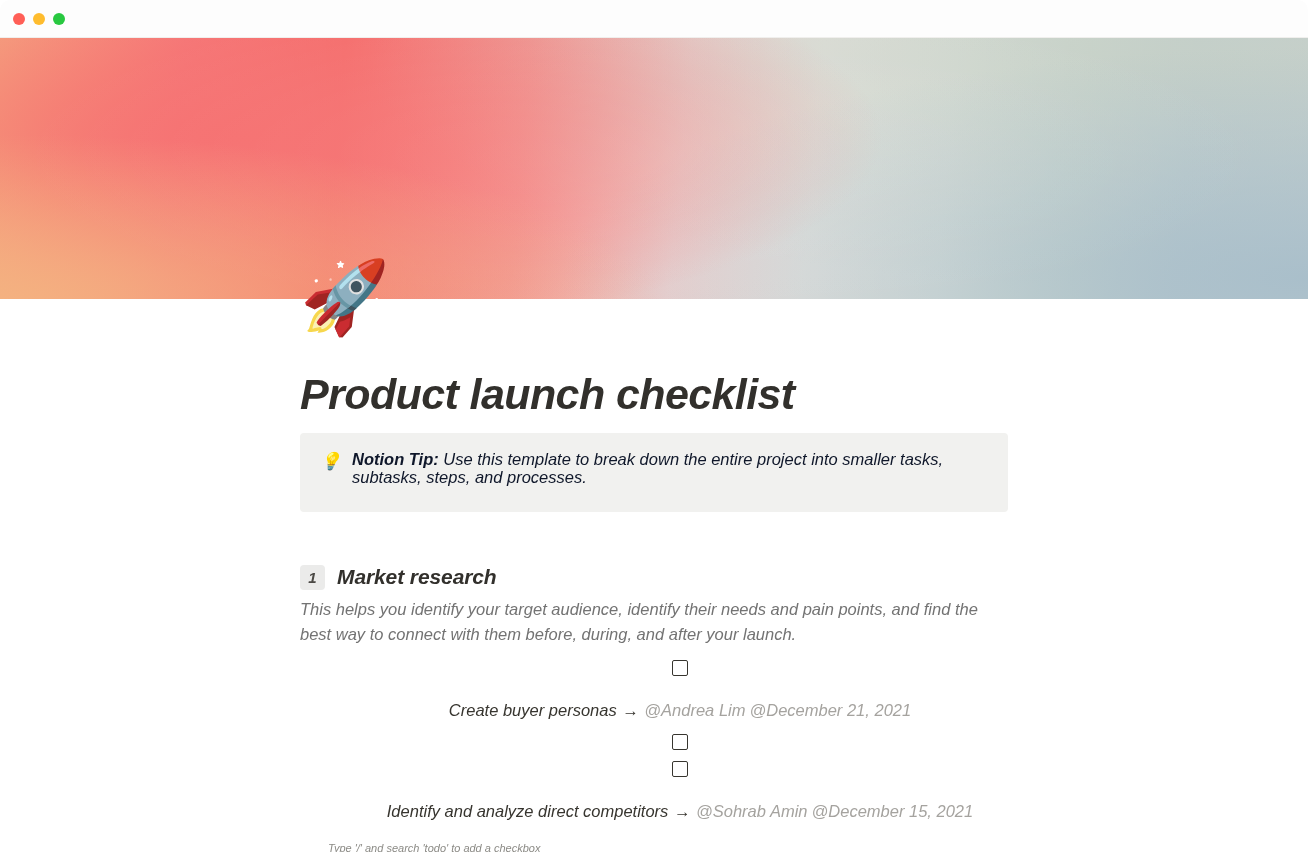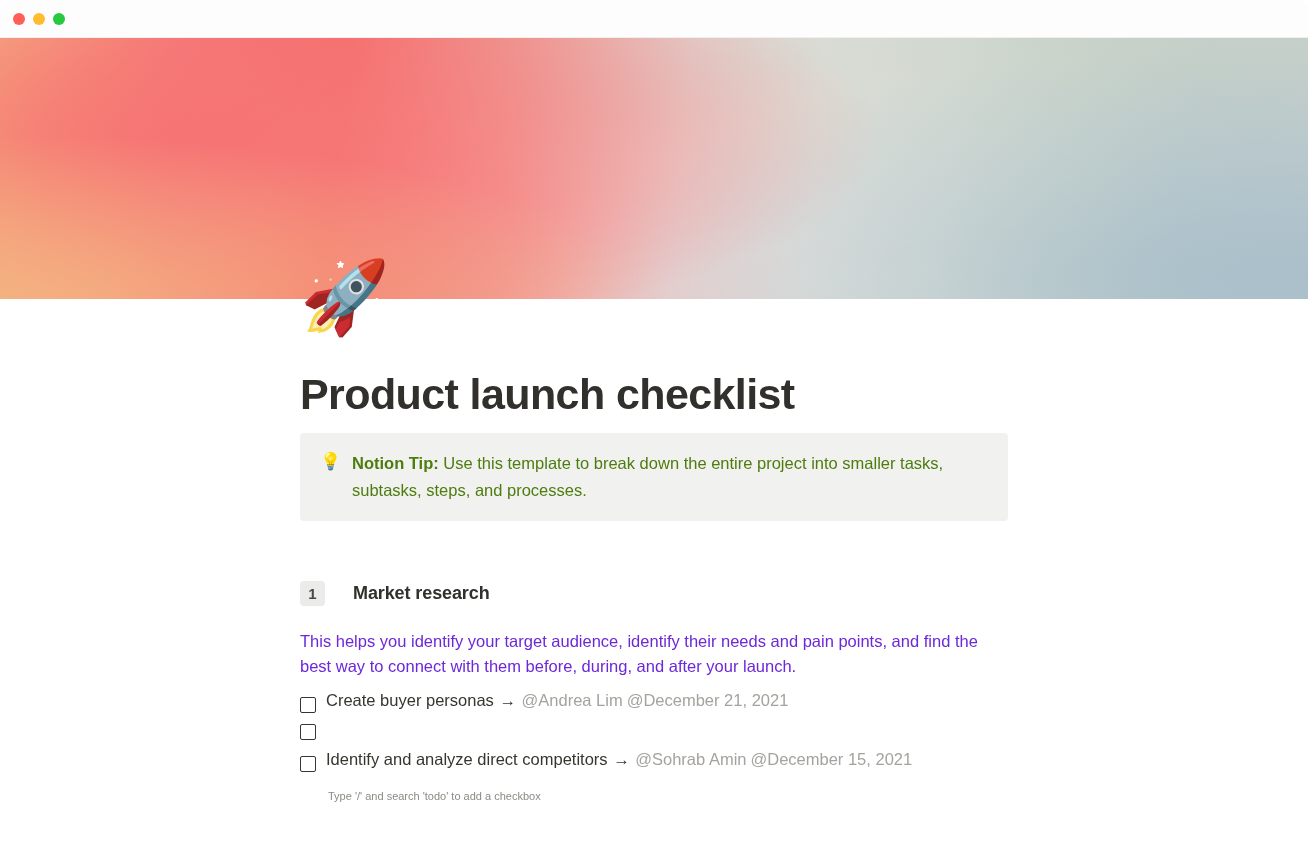--- a/index.html
+++ b/index.html
@@ -89,20 +89,21 @@
     user-select: none;
   }
 
   
   .page {
     position: absolute;
     top: 299px; left: 0;
     width: 1308px;
     height: 553px;
     background: #ffffff;
+    font-style: italic;
   }
 
   .page-title {
     position: absolute;
     left: 300px;
     top: 69px;
     margin: 0;
     font-size: 43px;
     line-height: 52px;
     font-weight: bold;
@@ -126,22 +127,22 @@
   }
   .callout-emoji {
     font-size: 17px;
     line-height: 24px;
     flex: 0 0 auto;
     width: 20px;
     text-align: center;
   }
   .callout-text {
     font-size: 16.5px;
-    line-height: 27px;
-    color: #4d7c0f;
+    line-height: 18px;
+    color: #0f172a;
     flex: 1 1 auto;
     padding-top: 0px;
   }
   .callout-text b { font-weight: bold; }
 
   
   .section {
     position: absolute;
     left: 300px;
     top: 265px;
@@ -159,43 +160,44 @@
     border-radius: 4px;
     color: #4b4945;
     font-size: 15px;
     font-weight: bold;
     display: flex;
     align-items: center;
     justify-content: center;
     flex: 0 0 auto;
   }
   .sec-title {
-    margin: 16px;
-    font-size: 18px;
+    margin: 0;
+    font-size: 21px;
     line-height: 26px;
     font-weight: bold;
     color: #32302c;
     letter-spacing: -0.1px;
   }
   .sec-desc {
     margin: 6px 0 6px 0;
     width: 690px;
     font-size: 16.5px;
     line-height: 24.5px;
-    color: #6d28d9;
+    color: #737373;
   }
 
   
   .todo {
     display: flex;
-    align-items: flex-end;
-    gap: 10px;
+    align-items: center;
+    gap: 22px;
     padding: 3.5px 0;
     font-size: 16.5px;
     line-height: 25px;
+    flex-direction: column;
   }
   .todo.indent { }
   .cbox {
     flex: 0 0 auto;
     width: 16px; height: 16px;
     border: 1.6px solid #37352f;
     border-radius: 2px;
     background: #ffffff;
     margin-top: 4px;
   }

